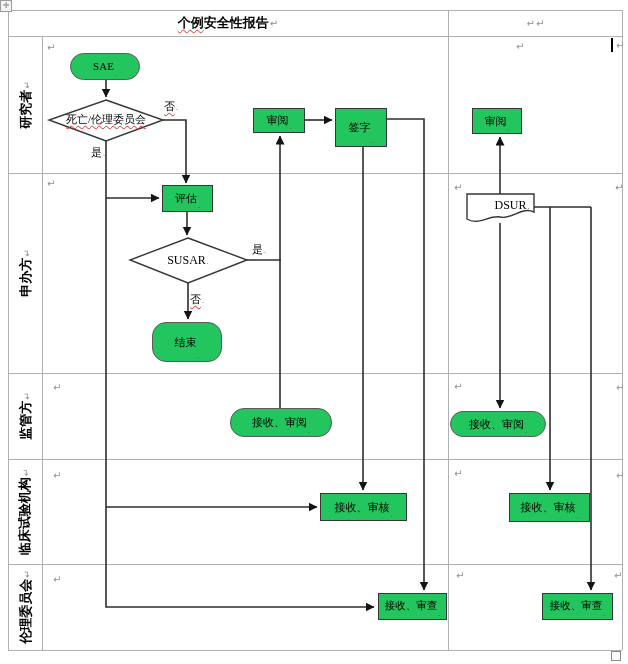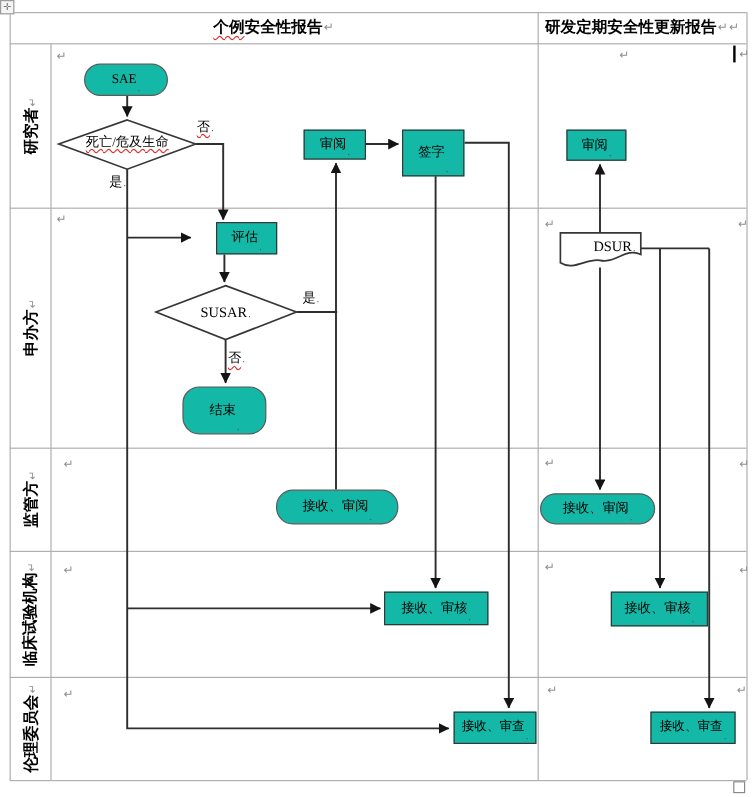--- a/index.html
+++ b/index.html
@@ -11,21 +11,21 @@
   .gl.v{width:1px;}
   
   .overlay{position:absolute;left:0;top:0;z-index:2;pointer-events:none;}
   
   .hdr{position:absolute;display:flex;align-items:center;justify-content:center;
        font-weight:bold;font-size:13px;z-index:4;letter-spacing:0;}
   
   .lane{position:absolute;left:9px;width:33px;display:flex;align-items:center;justify-content:center;z-index:4;}
   .lane-inner{transform:rotate(-90deg);white-space:nowrap;font-weight:bold;font-size:13px;}
   
-  .node{position:absolute;background:#14b8a6;border:1px solid #363636;display:flex;align-items:center;
+  .node{position:absolute;background:#22c55e;border:1px solid #363636;display:flex;align-items:center;
         justify-content:center;font-size:11px;z-index:3;box-sizing:border-box;line-height:1;}
   .stadium{border-radius:14px;border-color:#5a5a5a;}
   .float-label{position:absolute;z-index:4;font-size:11px;line-height:1;white-space:nowrap;}
   .center-text{display:flex;align-items:center;justify-content:center;}
   .wavy{text-decoration:underline wavy #e03131;text-decoration-thickness:1px;text-underline-offset:2px;}
   .smark{font-size:8px;color:#444;margin-left:1px;align-self:flex-end;line-height:1.4;}
   .pilcrow{position:absolute;font-size:10px;color:#8f8f8f;z-index:4;line-height:1;
            font-family:"DejaVu Sans",sans-serif;}
   .hdr .pc{font-size:10px;color:#8f8f8f;font-weight:normal;margin-left:1px;font-family:"DejaVu Sans",sans-serif;}
   .lane-inner .pc{font-size:9px;color:#8f8f8f;font-weight:normal;margin-left:1px;font-family:"DejaVu Sans",sans-serif;}
@@ -86,21 +86,20 @@
       <path d="M467,194 L534,194 L534,212 C522,206 512,220 500,217 C489,215 478,226 467,219 Z"></path>
     </g>
   </svg>
 
   <div class="hdr" style="left:9px;top:11px;width:438px;height:24px">
     <span class="wavy">个例</span>
       <span>安全性报告</span>
       <span class="pc">↵</span>
   </div>
   <div class="hdr" style="left:449px;top:11px;width:172px;height:24px">
-    <span>研发定期安全性更新报告</span>
       <span class="pc">↵</span>
       <span class="pc">↵</span>
   </div>
 
   <div class="lane" style="top:36px;height:137px">
     <div class="lane-inner"><span>研究者</span><span class="pc">↵</span></div>
   </div>
   <div class="lane" style="top:173px;height:200px">
     <div class="lane-inner"><span>申办方</span><span class="pc">↵</span></div>
   </div>
@@ -112,29 +111,29 @@
   </div>
   <div class="lane" style="top:564px;height:86px">
     <div class="lane-inner"><span>伦理委员会</span><span class="pc">↵</span></div>
   </div>
 
   <div class="node stadium" style="left:70px;top:53px;width:70px;height:27px">
     <span>SAE</span>
       <span class="smark">.</span>
   </div>
   <div class="float-label center-text" style="left:52px;top:111px;width:108px;height:16px;justify-content:center">
-    <span class="wavy">死亡/危及生命</span>
+    <span class="wavy">死亡/伦理委员会</span>
   </div>
   <div class="float-label" style="left:164px;top:101px">
     <span class="wavy">否</span><span class="smark">.</span>
   </div>
   <div class="float-label" style="left:91px;top:147px">
     <span>是</span><span class="smark">.</span>
   </div>
-  <div class="node" style="left:180px;top:185px;width:51px;height:27px">
+  <div class="node" style="left:162px;top:185px;width:51px;height:27px">
     <span>评估</span>
       <span class="smark">.</span>
   </div>
   <div class="float-label center-text" style="left:146px;top:253px;width:84px;height:14px;justify-content:center;font-size:12px">
     <span>SUSAR</span>
       <span class="smark">.</span>
   </div>
   <div class="float-label" style="left:252px;top:244px">
     <span>是</span><span class="smark">.</span>
   </div>

